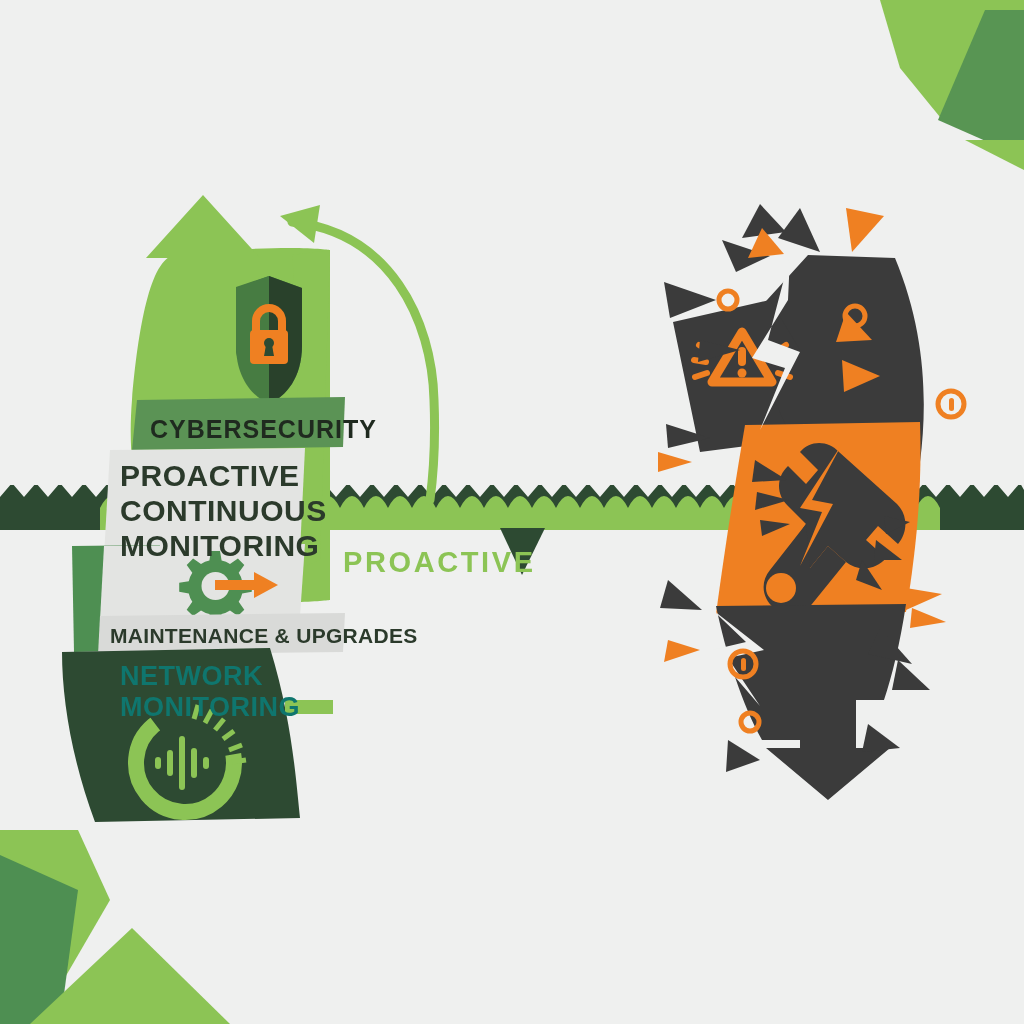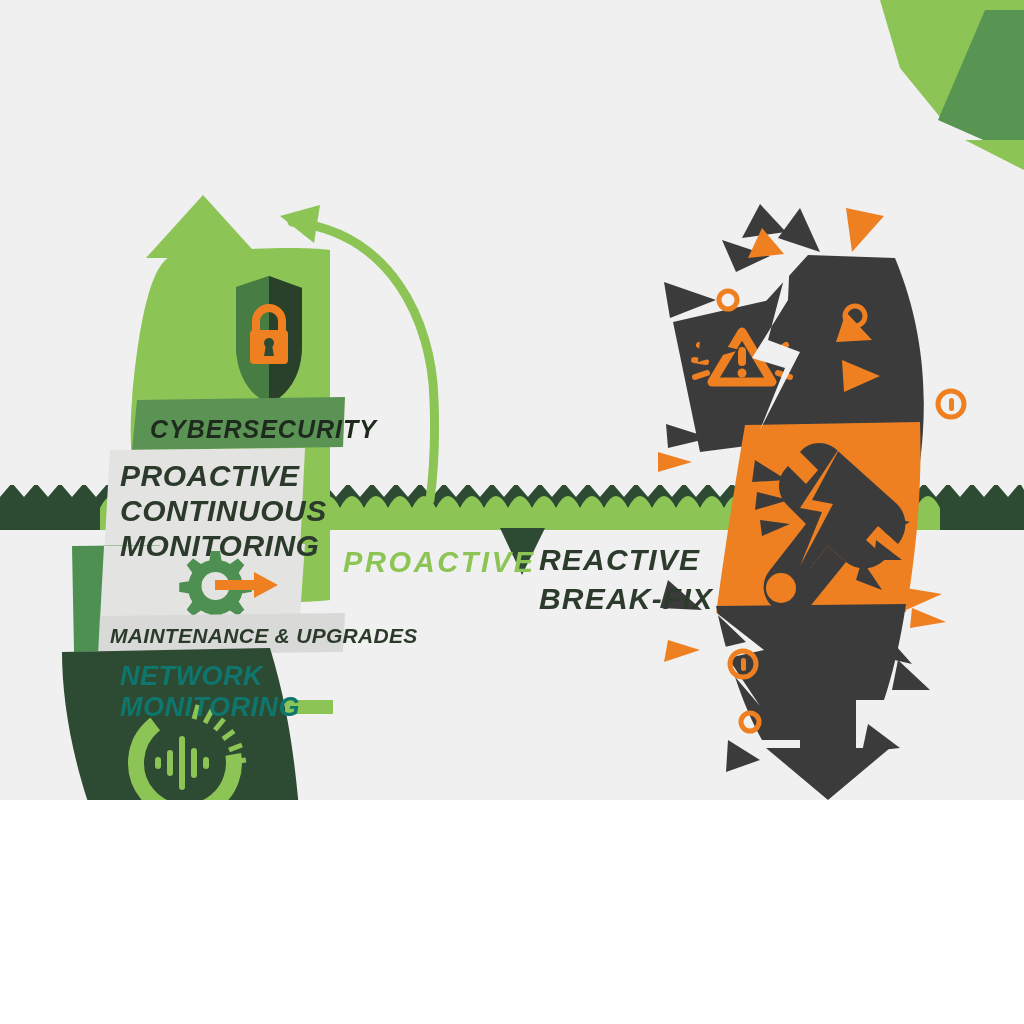--- a/index.html
+++ b/index.html
@@ -3,25 +3,24 @@
 <meta charset="utf-8">
 <style>
   html, body {
     margin: 0;
     padding: 0;
     background: #ffffff;
   }
   #stage {
     position: relative;
     width: 1024px;
-    height: 800px;
+    height: 1024px;
     overflow: hidden;
     background: #eff0ef;
     font-family: "Liberation Sans", sans-serif;
-    font-style: italic;
   }
   #stage svg.layer {
     position: absolute;
     left: 0;
     top: 0;
     width: 1024px;
     height: 1024px;
   }
   .txt {
     position: absolute;
@@ -294,17 +293,15 @@
 CONTINUOUS
 MONITORING</div>
 
   <div class="txt lbl-maint">MAINTENANCE &amp; UPGRADES</div>
 
   <div class="txt lbl-netmon">NETWORK
 MONITORING</div>
 
   <div class="txt lbl-proactive">PROACTIVE</div>
 
-  <div class="txt lbl-reactive">REACTIVE
-BREAK-FIX</div>
 
 
 </div>
 
 </body></html>

